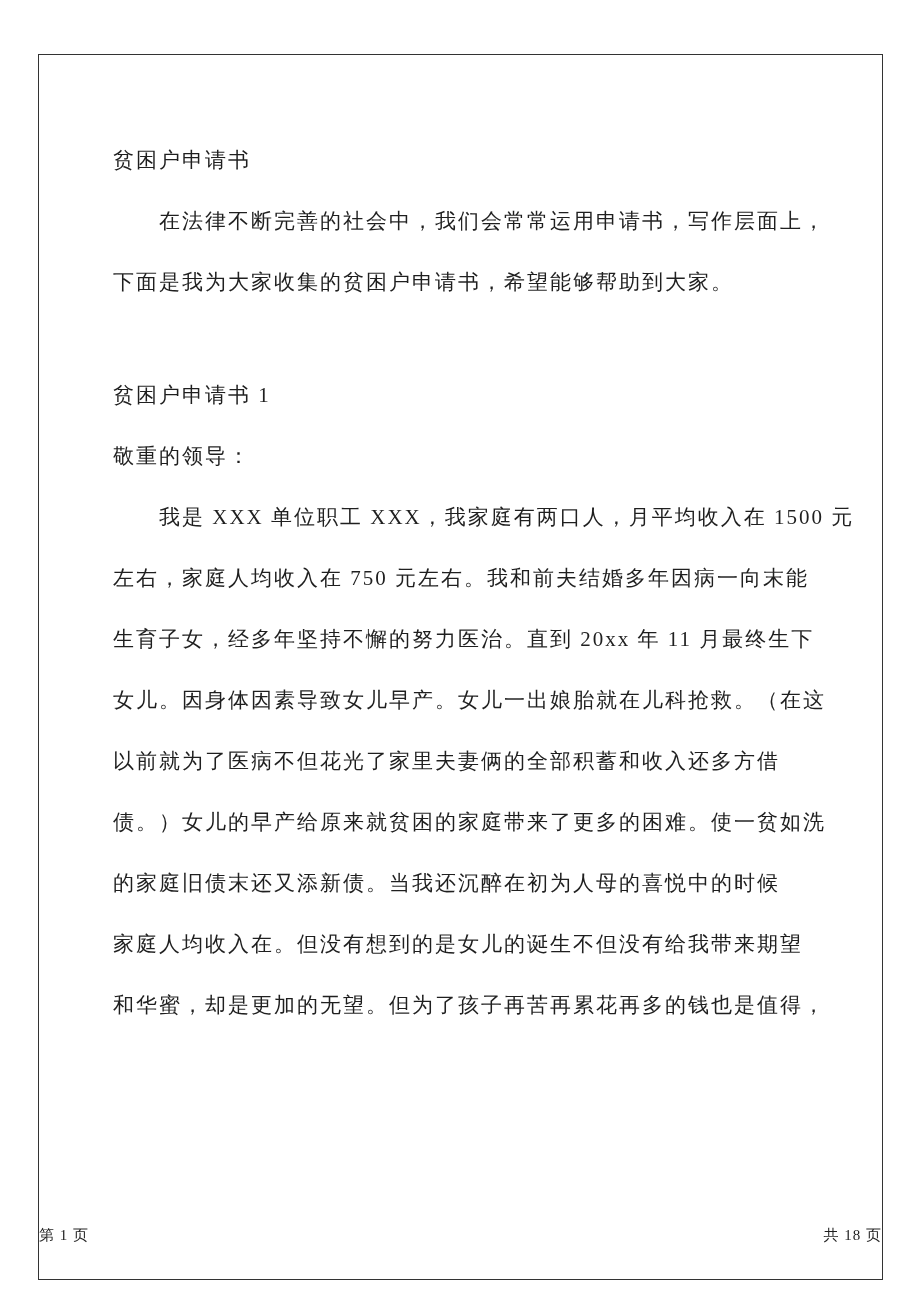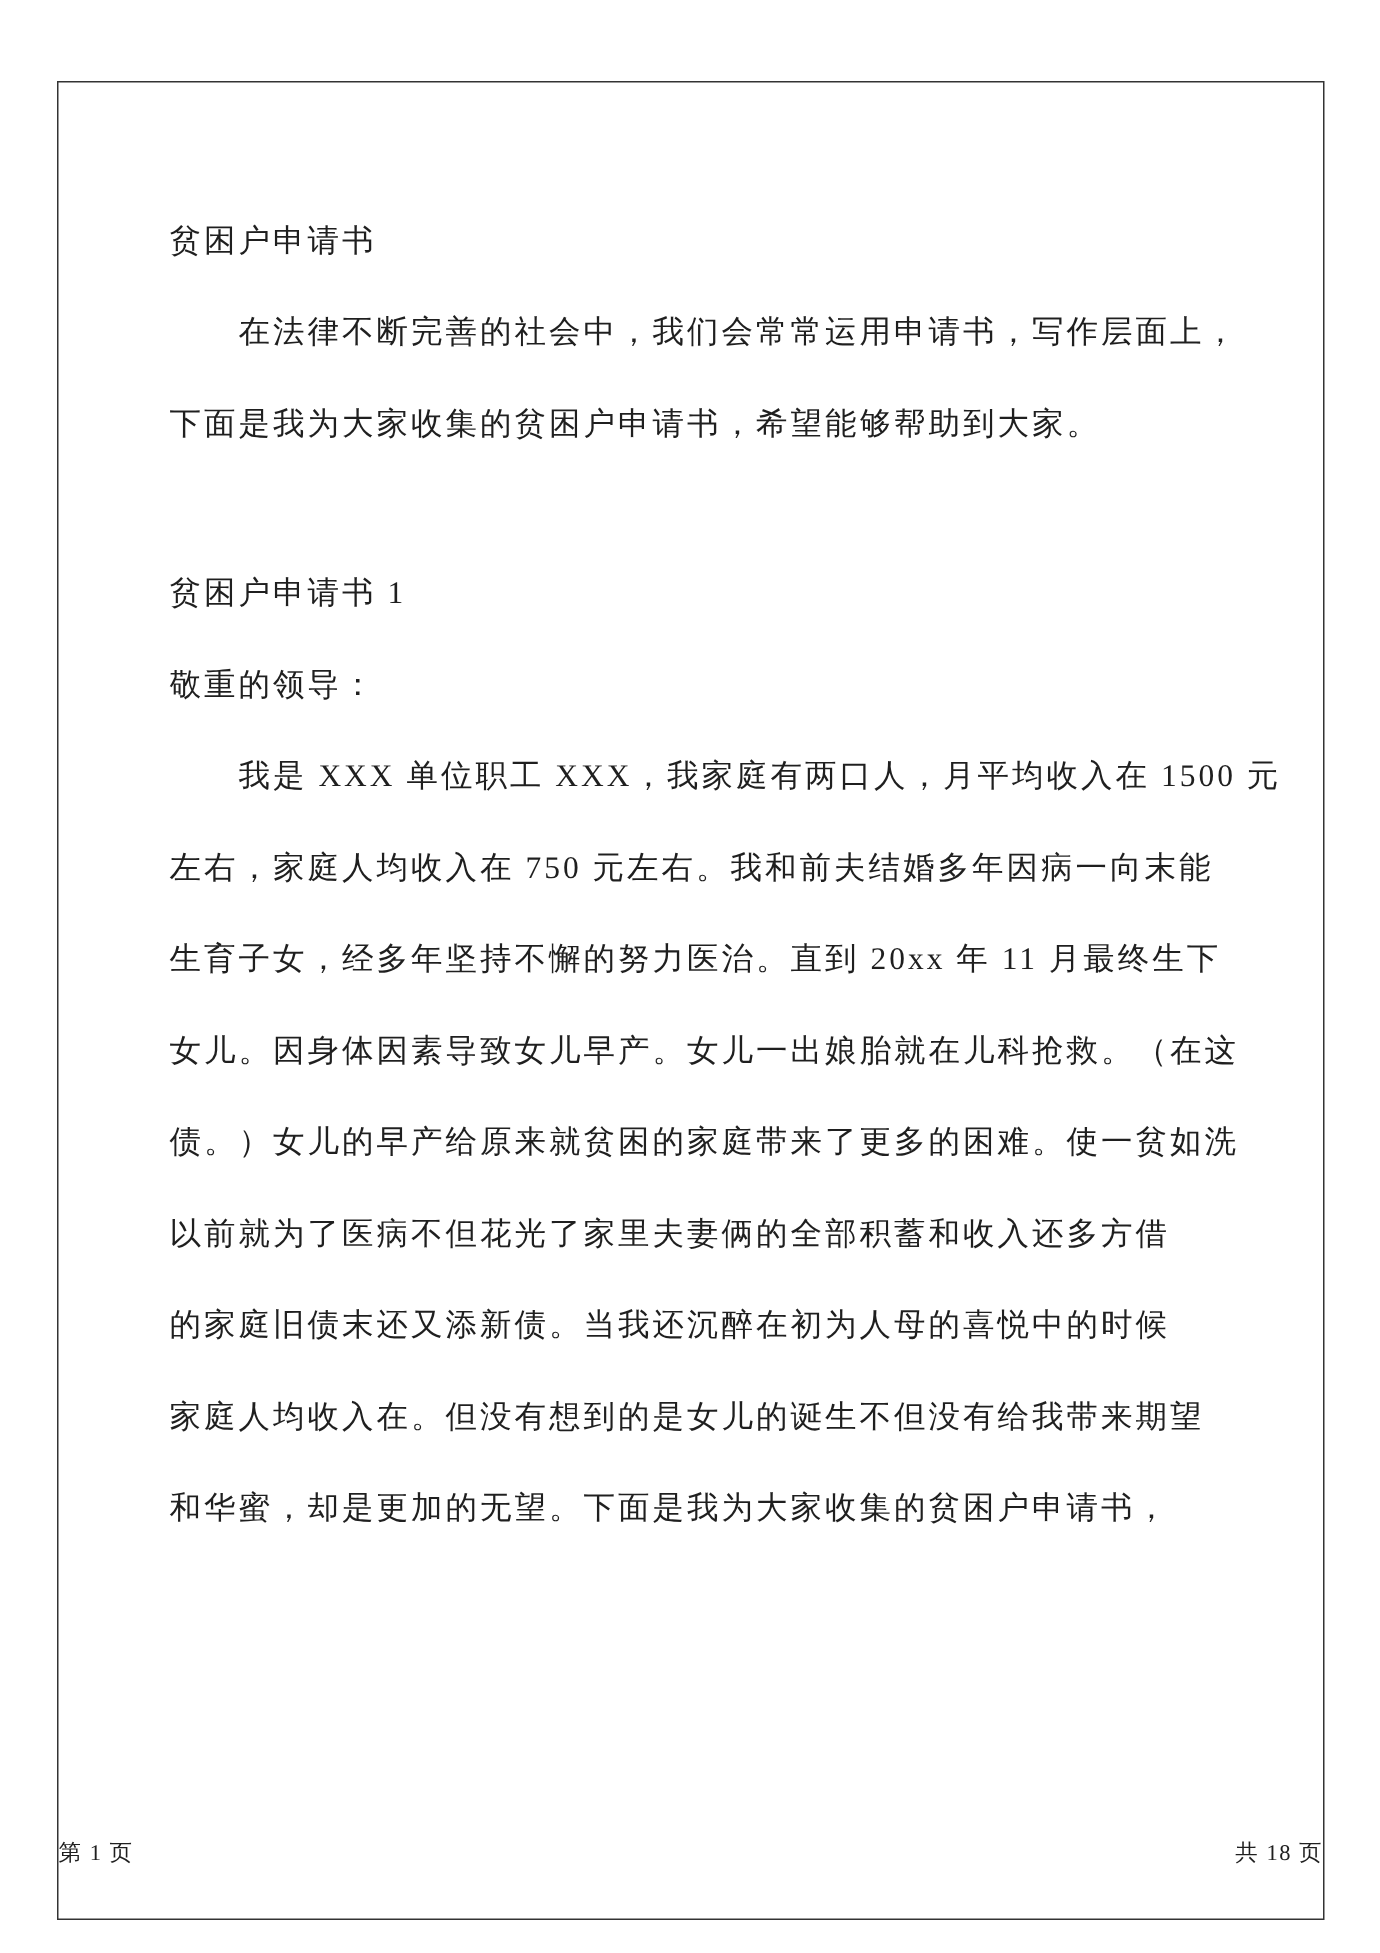--- a/index.html
+++ b/index.html
@@ -70,24 +70,24 @@
         <div class="doc-line">贫困户申请书</div>
         <div class="doc-line indent">在法律不断完善的社会中，我们会常常运用申请书，写作层面上，</div>
         <div class="doc-line">下面是我为大家收集的贫困户申请书，希望能够帮助到大家。</div>
         <div class="doc-line blank"></div>
         <div class="doc-line">贫困户申请书 1</div>
         <div class="doc-line">敬重的领导：</div>
         <div class="doc-line indent">我是 XXX 单位职工 XXX，我家庭有两口人，月平均收入在 1500 元</div>
         <div class="doc-line">左右，家庭人均收入在 750 元左右。我和前夫结婚多年因病一向末能</div>
         <div class="doc-line">生育子女，经多年坚持不懈的努力医治。直到 20xx 年 11 月最终生下</div>
         <div class="doc-line">女儿。因身体因素导致女儿早产。女儿一出娘胎就在儿科抢救。（在这</div>
+        <div class="doc-line">以前就为了医病不但花光了家里夫妻俩的全部积蓄和收入还多方借</div>
         <div class="doc-line">债。）女儿的早产给原来就贫困的家庭带来了更多的困难。使一贫如洗</div>
-        <div class="doc-line">以前就为了医病不但花光了家里夫妻俩的全部积蓄和收入还多方借</div>
         <div class="doc-line">的家庭旧债末还又添新债。当我还沉醉在初为人母的喜悦中的时候</div>
         <div class="doc-line">家庭人均收入在。但没有想到的是女儿的诞生不但没有给我带来期望</div>
-        <div class="doc-line">和华蜜，却是更加的无望。下面是我为大家收集的贫困户申请书，</div>
+        <div class="doc-line">和华蜜，却是更加的无望。但为了孩子再苦再累花再多的钱也是值得，</div>
       </div>
     <div class="page-footer">
       <span>第 1 页</span>
       <span>共 18 页</span>
     </div>
   </div>
 </div>
 
 </body></html>

